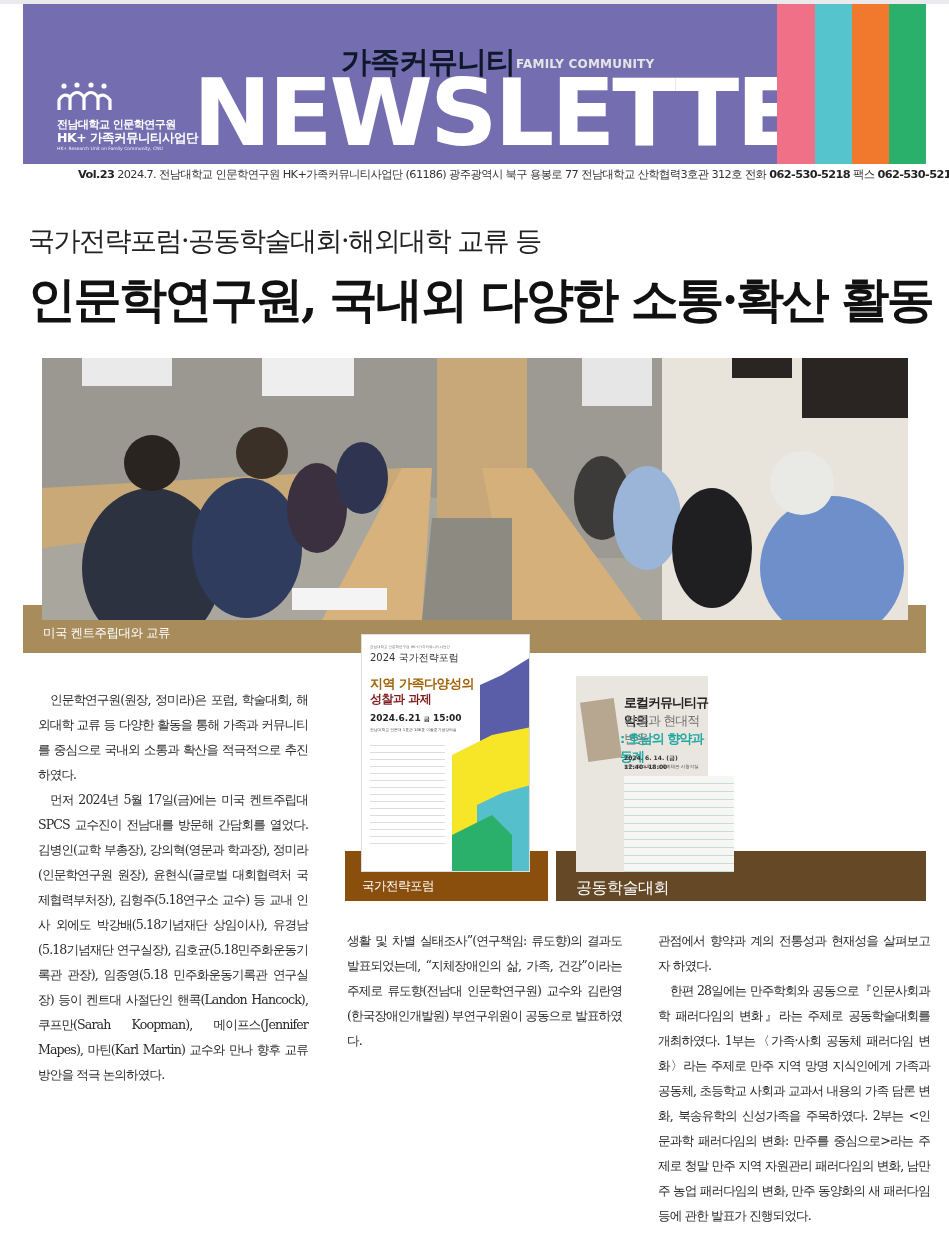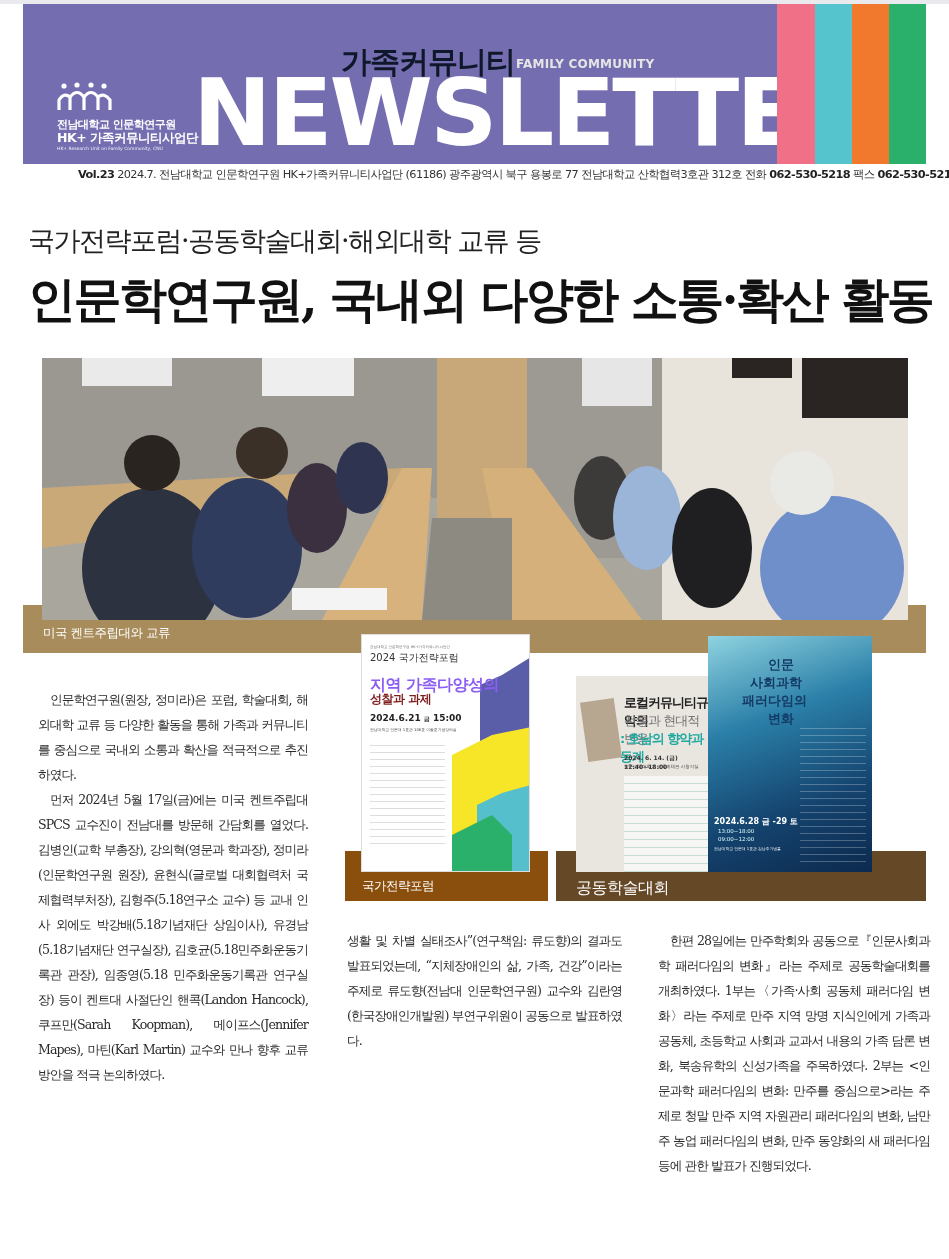--- a/index.html
+++ b/index.html
@@ -122,21 +122,21 @@
 <div class="poster-forum">
   <svg width="169" height="238" viewBox="0 0 169 238">
     <rect width="169" height="238" fill="#ffffff"></rect>
     <polygon points="169,22 169,130 118,150 118,50 140,40" fill="#5a5ea8"></polygon>
     <polygon points="169,92 169,238 90,238 90,120 130,100" fill="#f7e528"></polygon>
     <polygon points="169,150 169,238 115,238 115,170 140,158" fill="#56bfcc"></polygon>
     <polygon points="90,200 130,180 150,200 150,238 90,238" fill="#2bb06c"></polygon>
   </svg>
   <div style="position:absolute;left:8px;top:10px;font-size:3.5px;color:#666;">전남대학교 인문학연구원 HK+가족커뮤니티사업단</div>
   <div style="position:absolute;left:8px;top:16px;font-size:10px;color:#333;">2024 국가전략포럼</div>
-  <div style="position:absolute;left:8px;top:40px;font-size:16px;font-weight:bold;color:#8b5cf6;letter-spacing:-0.5px;">지역 가족다양성의</div>
+  <div style="position:absolute;left:8px;top:40px;font-size:13px;font-weight:bold;color:#a16207;letter-spacing:-0.5px;">지역 가족다양성의</div>
   <div style="position:absolute;left:8px;top:56px;font-size:12px;font-weight:bold;color:#7f1d1d;letter-spacing:-0.5px;">성찰과 과제</div>
   <div style="position:absolute;left:8px;top:78px;font-size:9px;font-weight:bold;color:#222;">
     <span>2024.6.21</span>
     <span style="font-size:6px;">금</span>
     <span>15:00</span>
   </div>
   <div style="position:absolute;left:8px;top:92px;width:95px;font-size:3.8px;color:#444;">전남대학교 인문대 1호관 106호 이을호기념강의실</div>
   <div style="position:absolute;left:8px;top:104px;width:75px;height:110px;background:repeating-linear-gradient(#fff 0 6px,#ddd 6px 7px);"></div>
 </div>
 <div class="cap-forum">국가전략포럼</div>
@@ -145,36 +145,26 @@
   <div style="position:relative;width:132px;height:236px;background:#e9e6e0;margin-top:40px;">
     <div style="position:absolute;left:8px;top:24px;width:34px;height:60px;background:#b7a690;transform:rotate(-8deg);"></div>
     <div style="position:absolute;left:48px;top:18px;font-size:13px;font-weight:bold;color:#222;letter-spacing:-1px;">로컬커뮤니티규약의</div>
     <div style="position:absolute;left:48px;top:36px;font-size:13px;font-weight:normal;color:#737373;letter-spacing:-1px;">전통과 현대적 변용</div>
     <div style="position:absolute;left:44px;top:54px;font-size:13px;font-weight:bold;color:#1fa8a0;letter-spacing:-1px;">: 호남의 향약과 동계</div>
     <div style="position:absolute;left:48px;top:78px;font-size:6px;font-weight:bold;color:#333;">2024. 6. 14. (금) 12:40~18:00</div>
     <div style="position:absolute;left:48px;top:88px;font-size:4.5px;color:#444;">광주교육대학교 교육예체관 시청각실</div>
     <div style="position:absolute;left:48px;top:100px;width:110px;height:115px;background:repeating-linear-gradient(#f6f6f4 0 7px,#c8dcd6 7px 8px);"></div>
     <div style="position:absolute;left:0;top:224px;width:166px;height:12px;background:#2bb3ad;"></div>
   </div>
-  <div style="position:relative;width:164px;height:236px;background:linear-gradient(160deg,#8fd3e0 0%,#2a7fa8 35%,#14436e 70%,#0d2a4e 100%);">
-    <div style="position:absolute;left:60px;top:20px;font-family:'DejaVu Serif',serif;font-size:13px;font-weight:bold;color:#143a66;">인문</div>
-    <div style="position:absolute;left:42px;top:38px;font-family:'DejaVu Serif',serif;font-size:13px;font-weight:bold;color:#143a66;">사회과학</div>
-    <div style="position:absolute;left:34px;top:56px;font-family:'DejaVu Serif',serif;font-size:13px;font-weight:bold;color:#143a66;">패러다임의</div>
-    <div style="position:absolute;left:60px;top:74px;font-family:'DejaVu Serif',serif;font-size:13px;font-weight:bold;color:#143a66;">변화</div>
-    <div style="position:absolute;left:6px;top:180px;font-size:8px;font-weight:bold;color:#fff;">2024.6.28 금 -29 토</div>
-    <div style="position:absolute;left:10px;top:192px;font-size:5.5px;color:#dff;">13:00~18:00</div>
-    <div style="position:absolute;left:10px;top:200px;font-size:5.5px;color:#dff;">09:00~12:00</div>
-    <div style="position:absolute;left:6px;top:210px;font-size:3.8px;color:#fff;">전남대학교 인문대 1호관 김남주기념홀</div>
-    <div style="position:absolute;left:92px;top:86px;width:66px;height:140px;background:repeating-linear-gradient(transparent 0 6px,rgba(255,255,255,.25) 6px 7px);"></div>
-  </div>
 </div>
 <div class="cap-conf">공동학술대회</div>
 
 <div class="col col1">
   <p>인문학연구원(원장, 정미라)은 포럼, 학술대회, 해외대학 교류 등 다양한 활동을 통해 가족과 커뮤니티를 중심으로 국내외 소통과 확산을 적극적으로 추진하였다.</p>
   <p>먼저 2024년 5월 17일(금)에는 미국 켄트주립대 SPCS 교수진이 전남대를 방문해 간담회를 열었다. 김병인(교학 부총장), 강의혁(영문과 학과장), 정미라(인문학연구원 원장), 윤현식(글로벌 대회협력처 국제협력부처장), 김형주(5.18연구소 교수) 등 교내 인사 외에도 박강배(5.18기념재단 상임이사), 유경남(5.18기념재단 연구실장), 김호균(5.18민주화운동기록관 관장), 임종영(5.18 민주화운동기록관 연구실장) 등이 켄트대 사절단인 핸콕(Landon Hancock), 쿠프만(Sarah Koopman), 메이프스(Jennifer Mapes), 마틴(Karl Martin) 교수와 만나 향후 교류 방안을 적극 논의하였다.</p>
 </div>
 <div class="col col2">
   <p class="cont">생활 및 차별 실태조사”(연구책임: 류도향)의 결과도 발표되었는데, “지체장애인의 삶, 가족, 건강”이라는 주제로 류도향(전남대 인문학연구원) 교수와 김란영(한국장애인개발원) 부연구위원이 공동으로 발표하였다.</p>
 </div>
 <div class="col col3">
+  <p class="cont">관점에서 향약과 계의 전통성과 현재성을 살펴보고자 하였다.</p>
   <p>한편 28일에는 만주학회와 공동으로『인문사회과학 패러다임의 변화』라는 주제로 공동학술대회를 개최하였다. 1부는〈가족·사회 공동체 패러다임 변화〉라는 주제로 만주 지역 망명 지식인에게 가족과 공동체, 초등학교 사회과 교과서 내용의 가족 담론 변화, 북송유학의 신성가족을 주목하였다. 2부는 &lt;인문과학 패러다임의 변화: 만주를 중심으로&gt;라는 주제로 청말 만주 지역 자원관리 패러다임의 변화, 남만주 농업 패러다임의 변화, 만주 동양화의 새 패러다임 등에 관한 발표가 진행되었다.</p>
 </div>
 
 </body></html>

